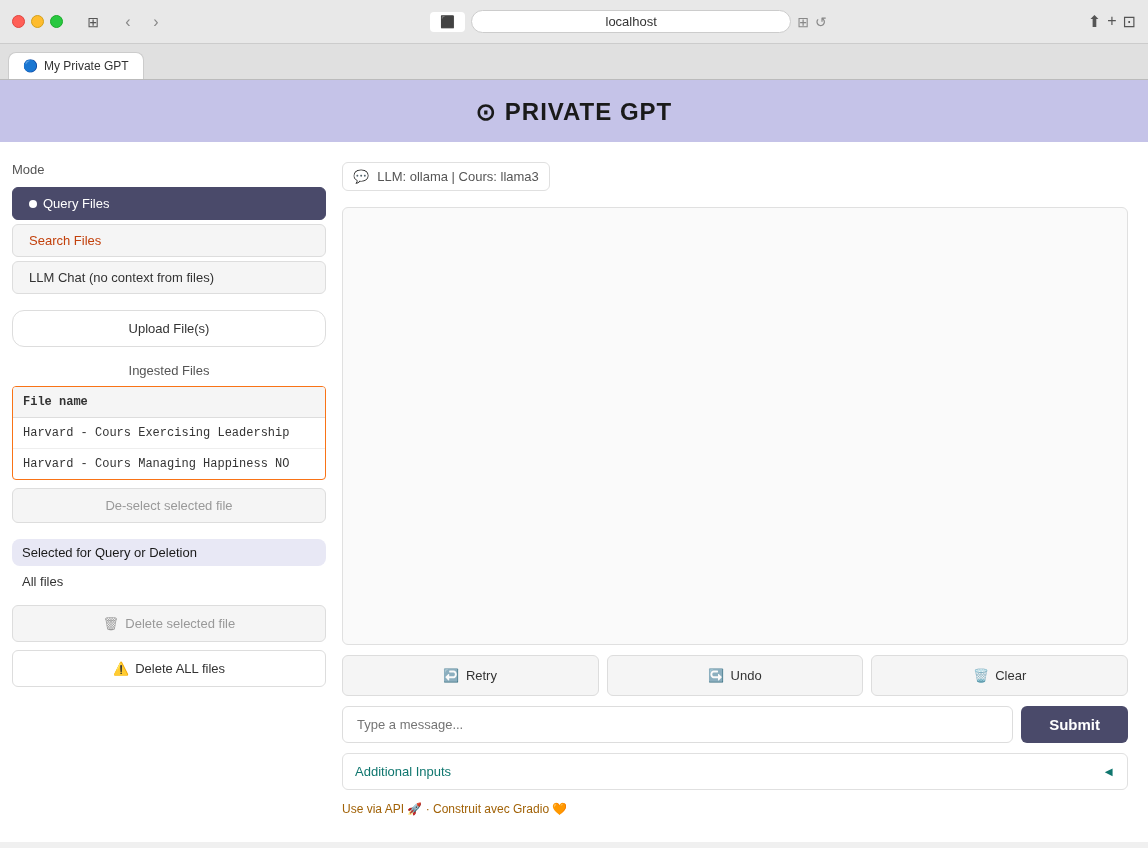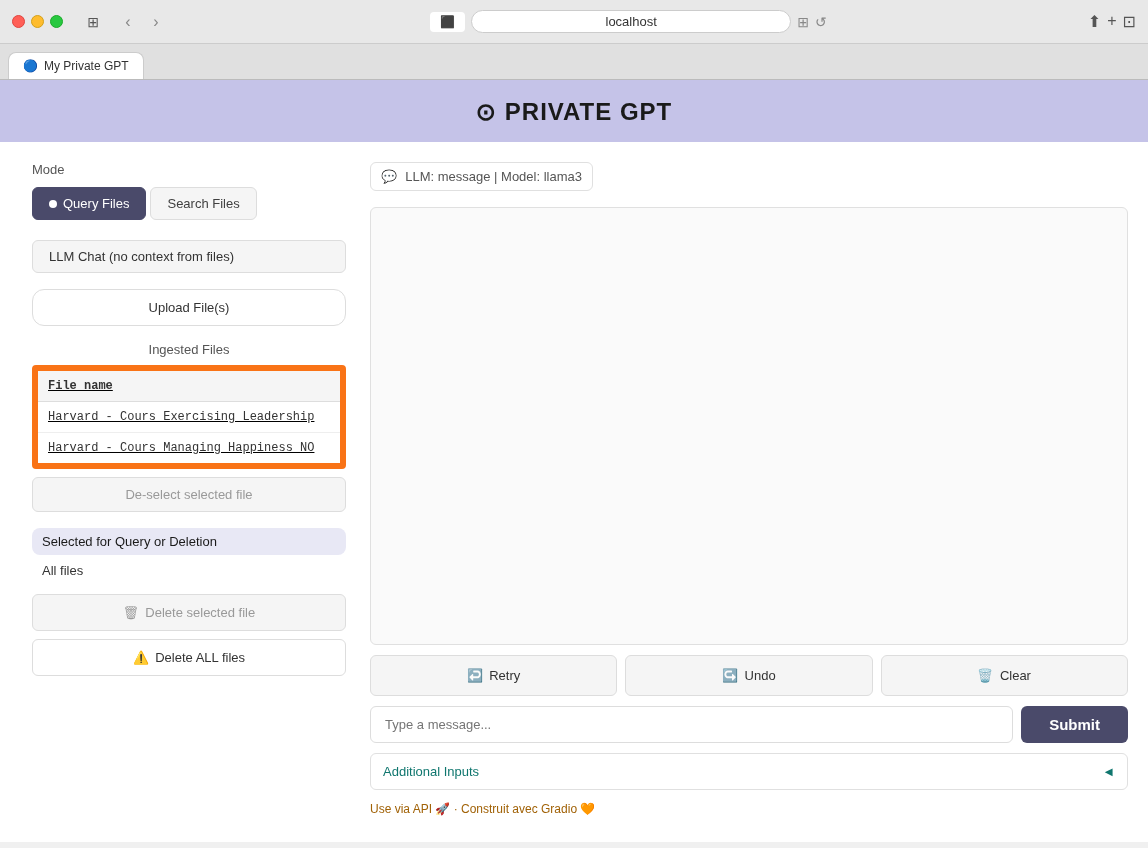--- a/index.html
+++ b/index.html
@@ -141,55 +141,56 @@
       letter-spacing: 1px;
       display: flex;
       align-items: center;
       justify-content: center;
       gap: 8px;
     }
 
     
     .content-area {
       display: flex;
-      gap: 8px;
-      padding: 20px 20px 20px 32px;
+      gap: 0;
+      padding: 20px 20px 20px 12px;
       min-height: 700px;
     }
 
     
     .left-panel {
       width: 330px;
       flex-shrink: 0;
       padding-right: 16px;
     }
 
     .mode-label {
       font-size: 13px;
       color: #555;
       margin-bottom: 10px;
       font-weight: 500;
     }
 
     .mode-buttons {
       display: flex;
       gap: 4px;
-      margin-bottom: 16px;
+      margin-bottom: 0;
+      flex-direction: column;
     }
     .mode-btn {
       padding: 8px 16px;
       border-radius: 6px;
       border: 1px solid #ddd;
       font-size: 13px;
       cursor: pointer;
       display: flex;
       align-items: center;
       gap: 6px;
       background: #f5f5f5;
-      color: #404040;
+      color: #c2410c;
     }
     .mode-btn.active {
       background: #4a4a6a;
       color: #fff;
       border-color: #4a4a6a;
     }
     .mode-btn .dot {
       width: 8px;
       height: 8px;
       border-radius: 50%;
@@ -226,27 +227,26 @@
     .ingested-label {
       font-size: 13px;
       color: #555;
       margin-bottom: 8px;
       font-weight: 500;
       text-align: center;
     }
 
     .file-table {
       width: 100%;
-      border: 6px solid #f97316;
+      border: 1px solid #f97316;
       border-radius: 4px;
       overflow: hidden;
       margin-bottom: 8px;
       font-size: 12px;
       font-family: 'Courier New', monospace;
-      text-decoration: underline;
     }
     .file-table-header {
       background: #f5f5f5;
       padding: 8px 10px;
       border-bottom: 1px solid #ddd;
       font-weight: 600;
       color: #333;
     }
     .file-row {
       padding: 8px 10px;
@@ -515,21 +515,21 @@
         <span>⚠️</span>
         <span>Delete ALL files</span>
       </button>
 
     </div>
 
     <div class="right-panel">
 
       <div class="llm-info">
         <span>💬</span>
-        <span>LLM: message | Model: llama3</span>
+        <span>LLM: ollama | Cours: llama3</span>
       </div>
 
       <div class="chat-area"></div>
 
       <div class="action-buttons">
         <button class="action-btn">
           <span>↩️</span>
           <span>Retry</span>
         </button>
         <button class="action-btn">

